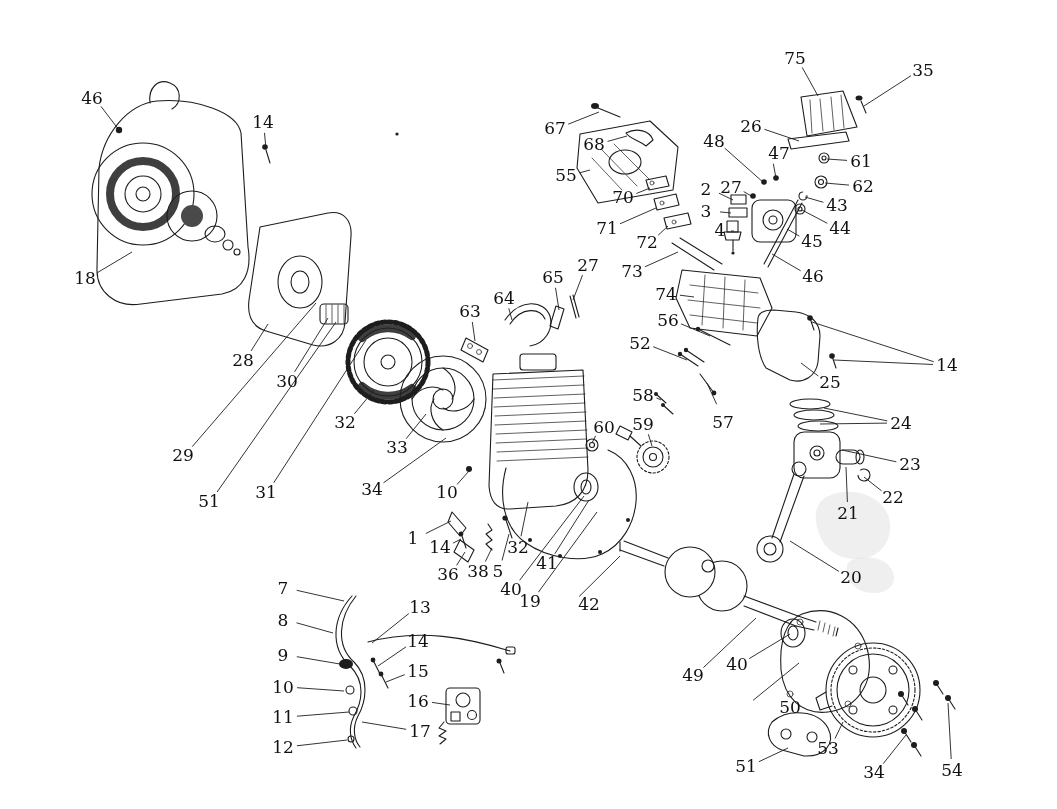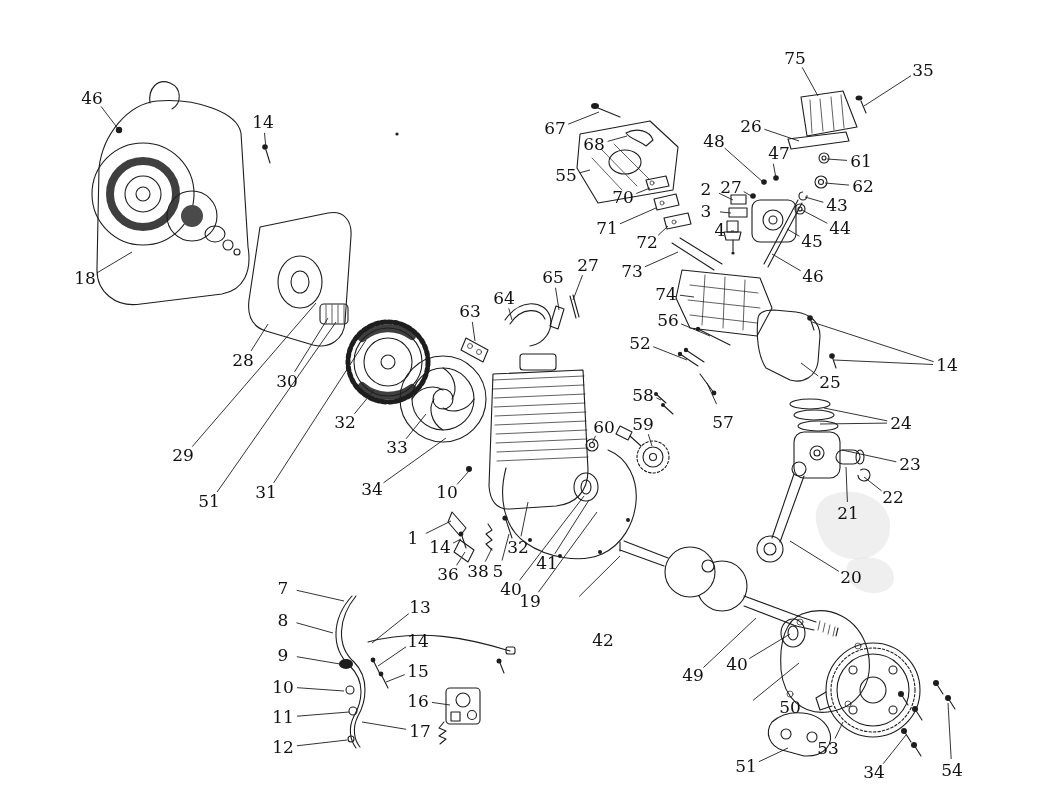--- a/index.html
+++ b/index.html
@@ -443,21 +443,21 @@
       <span class="callout" style="left: 447px; top: 492px;">10</span>
       <span class="callout" style="left: 413px; top: 538px;">1</span>
       <span class="callout" style="left: 440px; top: 547px;">14</span>
       <span class="callout" style="left: 448px; top: 574px;">36</span>
       <span class="callout" style="left: 478px; top: 571px;">38</span>
       <span class="callout" style="left: 498px; top: 571px;">5</span>
       <span class="callout" style="left: 518px; top: 547px;">32</span>
       <span class="callout" style="left: 511px; top: 589px;">40</span>
       <span class="callout" style="left: 530px; top: 601px;">19</span>
       <span class="callout" style="left: 547px; top: 563px;">41</span>
-      <span class="callout" style="left: 603px; top: 604px; margin-top: 36px;">42</span>
+      <span class="callout" style="left: 589px; top: 604px;">42</span>
       <span class="callout" style="left: 283px; top: 588px;">7</span>
       <span class="callout" style="left: 420px; top: 607px;">13</span>
       <span class="callout" style="left: 283px; top: 620px;">8</span>
       <span class="callout" style="left: 283px; top: 655px;">9</span>
       <span class="callout" style="left: 418px; top: 641px;">14</span>
       <span class="callout" style="left: 418px; top: 671px;">15</span>
       <span class="callout" style="left: 283px; top: 687px;">10</span>
       <span class="callout" style="left: 283px; top: 717px;">11</span>
       <span class="callout" style="left: 418px; top: 701px;">16</span>
       <span class="callout" style="left: 420px; top: 731px;">17</span>

